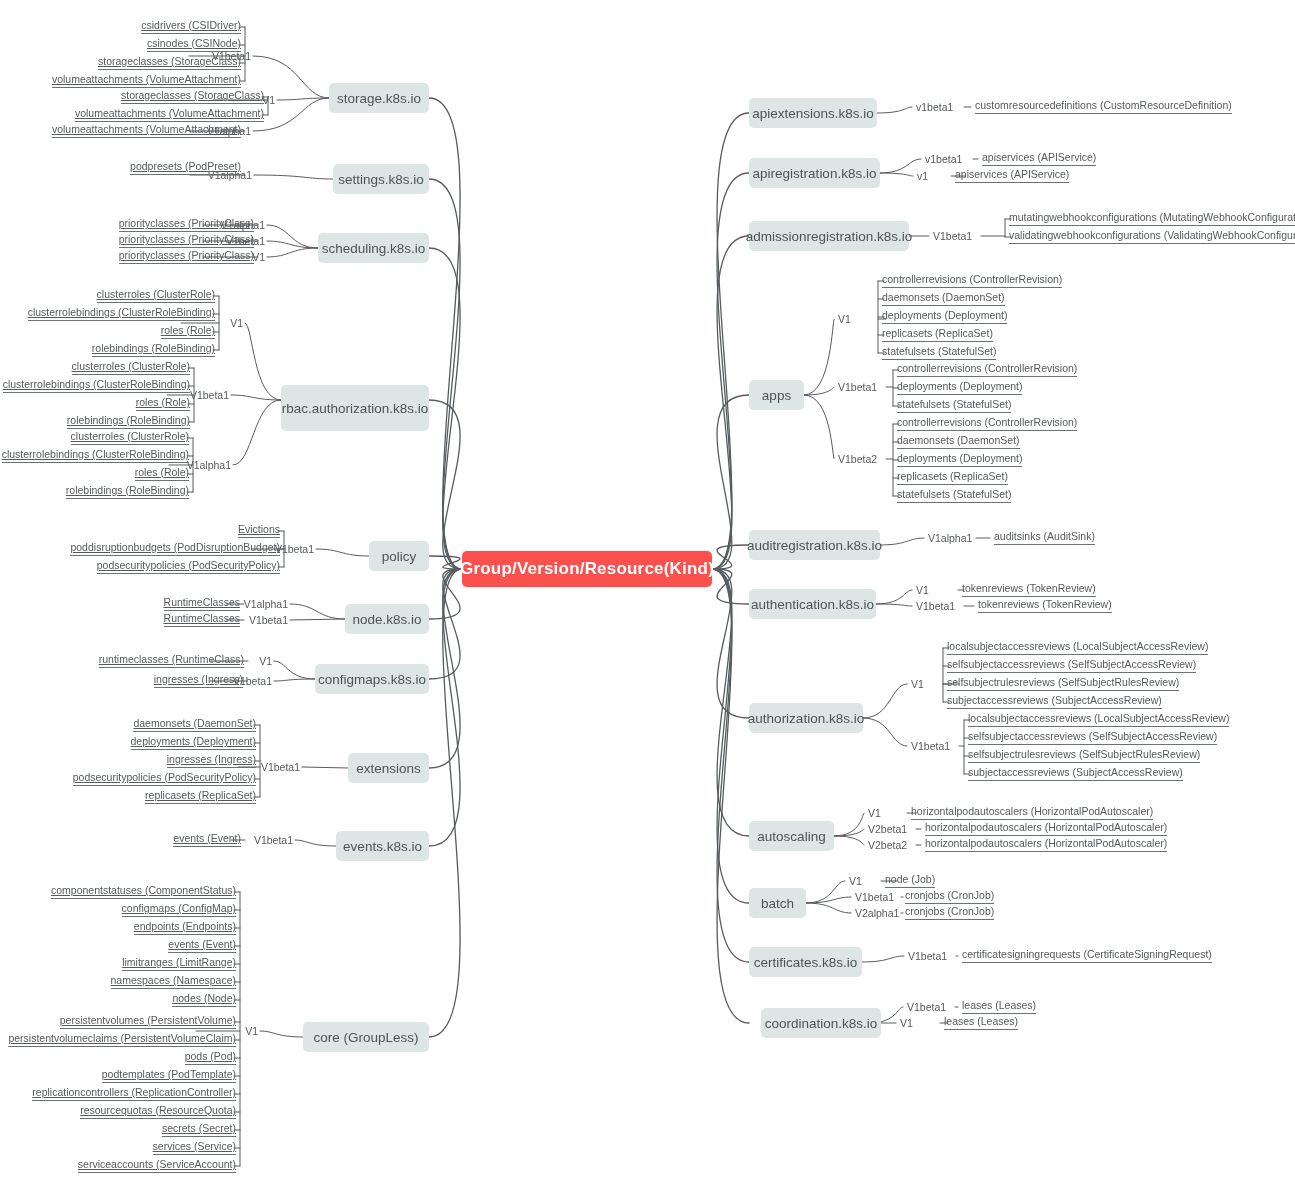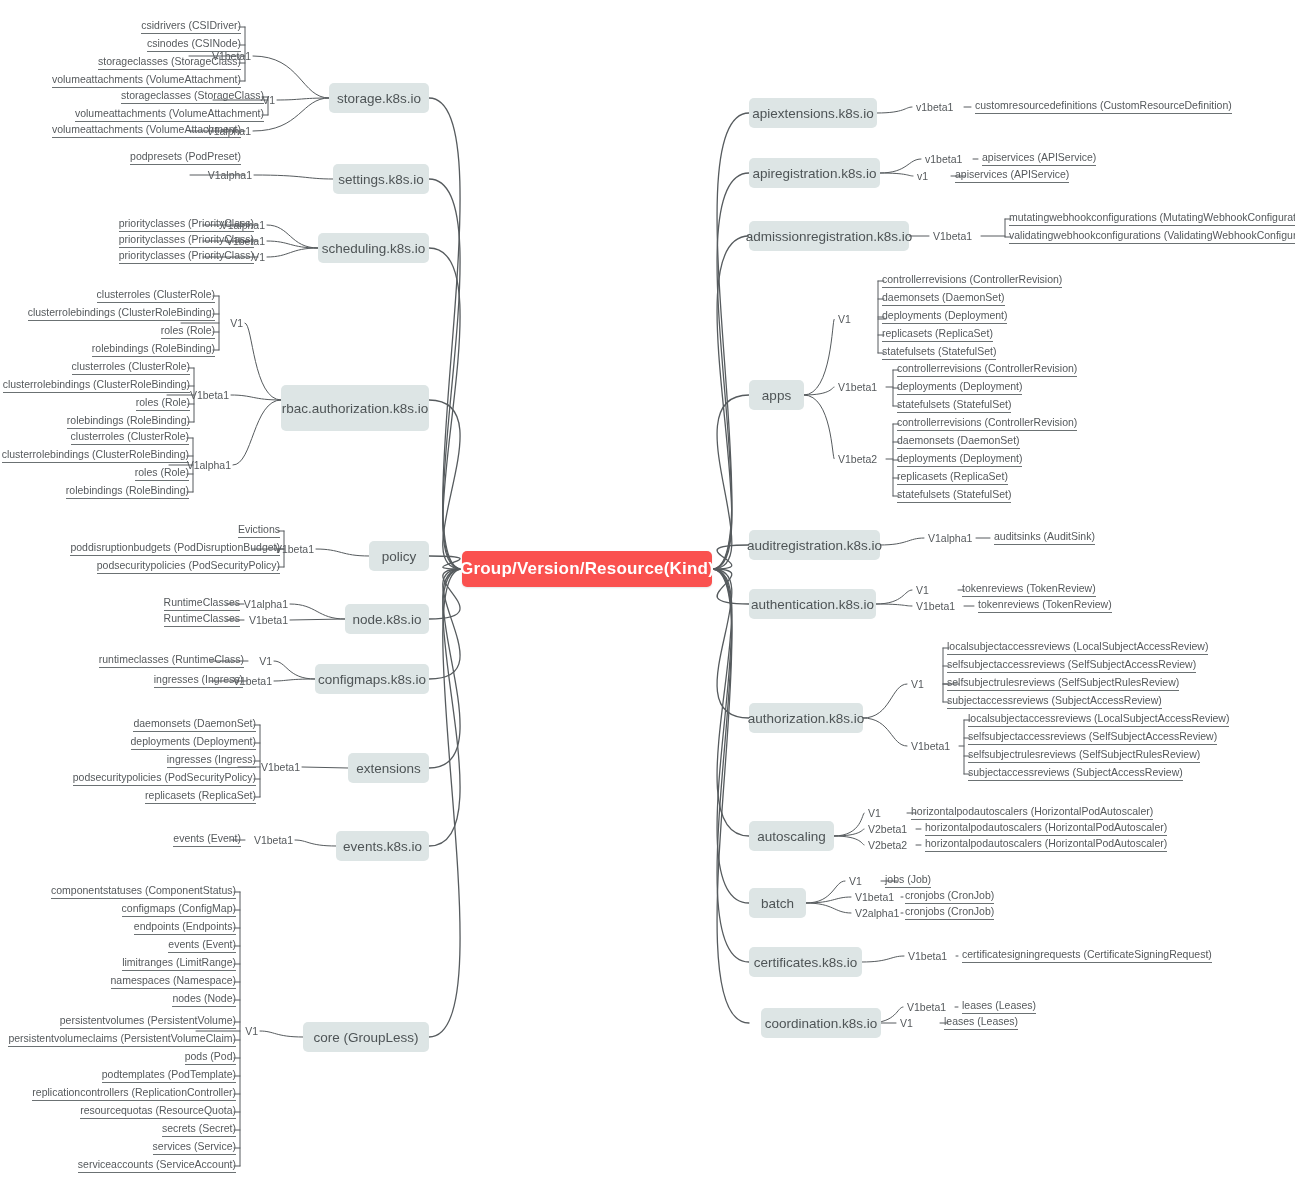--- a/index.html
+++ b/index.html
@@ -52,21 +52,21 @@
   
   .leaf{
     position:absolute;
     font-size:10.5px;
     color:#55595c;
     white-space:nowrap;
     line-height:13px;
     border-bottom:1px solid #6b7173;
     padding-bottom:1px;
   }
-  .leaf.r{}
+  .leaf.r{text-decoration:underline;}
 </style>
 </head>
 <body>
 
 <div id="canvas">
   <svg class="wires" id="wires" viewBox="0 0 1295 1186" xmlns="http://www.w3.org/2000/svg">
       <path d="M 462 569 C 402 569, 509 98, 429 98" fill="none" stroke="#565b5e" stroke-width="1.3" stroke-linecap="round"></path>
       <path d="M 329 98 C 301 98, 301 56, 253 56" fill="none" stroke="#565b5e" stroke-width="1" stroke-linecap="round"></path>
       <path d="M 189 56 L 245 56" fill="none" stroke="#565b5e" stroke-width="1" stroke-linecap="round"></path>
       <path d="M 245 27 L 245 81" fill="none" stroke="#565b5e" stroke-width="1" stroke-linecap="round"></path>
@@ -253,21 +253,21 @@
       <div class="leaf r" style="top: 37px; right: 1054px;">csinodes  (CSINode)</div>
       <div class="leaf r" style="top: 55px; right: 1054px;">storageclasses  (StorageClass)</div>
       <div class="leaf r" style="top: 73px; right: 1054px;">volumeattachments  (VolumeAttachment)</div>
       <div class="ver r" style="left: 205px; width: 70px; top: 94px;">V1</div>
       <div class="leaf r" style="top: 89px; right: 1031px;">storageclasses  (StorageClass)</div>
       <div class="leaf r" style="top: 107px; right: 1031px;">volumeattachments  (VolumeAttachment)</div>
       <div class="ver r" style="left: 181px; width: 70px; top: 125px;">V1alpha1</div>
       <div class="leaf r" style="top: 123px; right: 1054px;">volumeattachments  (VolumeAttachment)</div>
       <div class="group-node" style="left: 333px; top: 164px; width: 96px; height: 30px;">settings.k8s.io</div>
       <div class="ver r" style="left: 182px; width: 70px; top: 169px;">V1alpha1</div>
-      <div class="leaf r" style="top: 150px; right: 1054px;">podpresets  (PodPreset)</div>
+      <div class="leaf r" style="top: 160px; right: 1054px;">podpresets  (PodPreset)</div>
       <div class="group-node" style="left: 318px; top: 233px; width: 111px; height: 30px;">scheduling.k8s.io</div>
       <div class="ver r" style="left: 195px; width: 70px; top: 219px;">V1alpha1</div>
       <div class="leaf r" style="top: 217px; right: 1041px;">priorityclasses  (PriorityClass)</div>
       <div class="ver r" style="left: 195px; width: 70px; top: 235px;">V1beta1</div>
       <div class="leaf r" style="top: 233px; right: 1041px;">priorityclasses  (PriorityClass)</div>
       <div class="ver r" style="left: 195px; width: 70px; top: 251px;">V1</div>
       <div class="leaf r" style="top: 249px; right: 1041px;">priorityclasses  (PriorityClass)</div>
       <div class="group-node" style="left: 281px; top: 385px; width: 148px; height: 46px;">rbac.authorization.k8s.io</div>
       <div class="ver r" style="left: 173px; width: 70px; top: 317px;">V1</div>
       <div class="leaf r" style="top: 288px; right: 1080px;">clusterroles  (ClusterRole)</div>
@@ -377,21 +377,21 @@
       <div class="leaf" style="top: 766px; left: 968px;">subjectaccessreviews  (SubjectAccessReview)</div>
       <div class="group-node" style="left: 749px; top: 821px; width: 85px; height: 30px;">autoscaling</div>
       <div class="ver" style="left: 868px; top: 807px;">V1</div>
       <div class="leaf" style="top: 805px; left: 911px;">horizontalpodautoscalers  (HorizontalPodAutoscaler)</div>
       <div class="ver" style="left: 868px; top: 823px;">V2beta1</div>
       <div class="leaf" style="top: 821px; left: 925px;">horizontalpodautoscalers  (HorizontalPodAutoscaler)</div>
       <div class="ver" style="left: 868px; top: 839px;">V2beta2</div>
       <div class="leaf" style="top: 837px; left: 925px;">horizontalpodautoscalers  (HorizontalPodAutoscaler)</div>
       <div class="group-node" style="left: 749px; top: 888px; width: 57px; height: 30px;">batch</div>
       <div class="ver" style="left: 849px; top: 875px;">V1</div>
-      <div class="leaf" style="top: 873px; left: 885px;">jobs  (Job)</div>
+      <div class="leaf" style="top: 873px; left: 885px;">node  (Job)</div>
       <div class="ver" style="left: 855px; top: 891px;">V1beta1</div>
       <div class="leaf" style="top: 889px; left: 905px;">cronjobs  (CronJob)</div>
       <div class="ver" style="left: 855px; top: 907px;">V2alpha1</div>
       <div class="leaf" style="top: 905px; left: 905px;">cronjobs  (CronJob)</div>
       <div class="group-node" style="left: 749px; top: 947px; width: 113px; height: 30px;">certificates.k8s.io</div>
       <div class="ver" style="left: 908px; top: 950px;">V1beta1</div>
       <div class="leaf" style="top: 948px; left: 962px;">certificatesigningrequests  (CertificateSigningRequest)</div>
       <div class="group-node" style="left: 749px; top: 1008px; width: 120px; height: 30px; margin-left: 12px;">coordination.k8s.io</div>
       <div class="ver" style="left: 907px; top: 1001px;">V1beta1</div>
       <div class="leaf" style="top: 999px; left: 962px;">leases  (Leases)</div>

